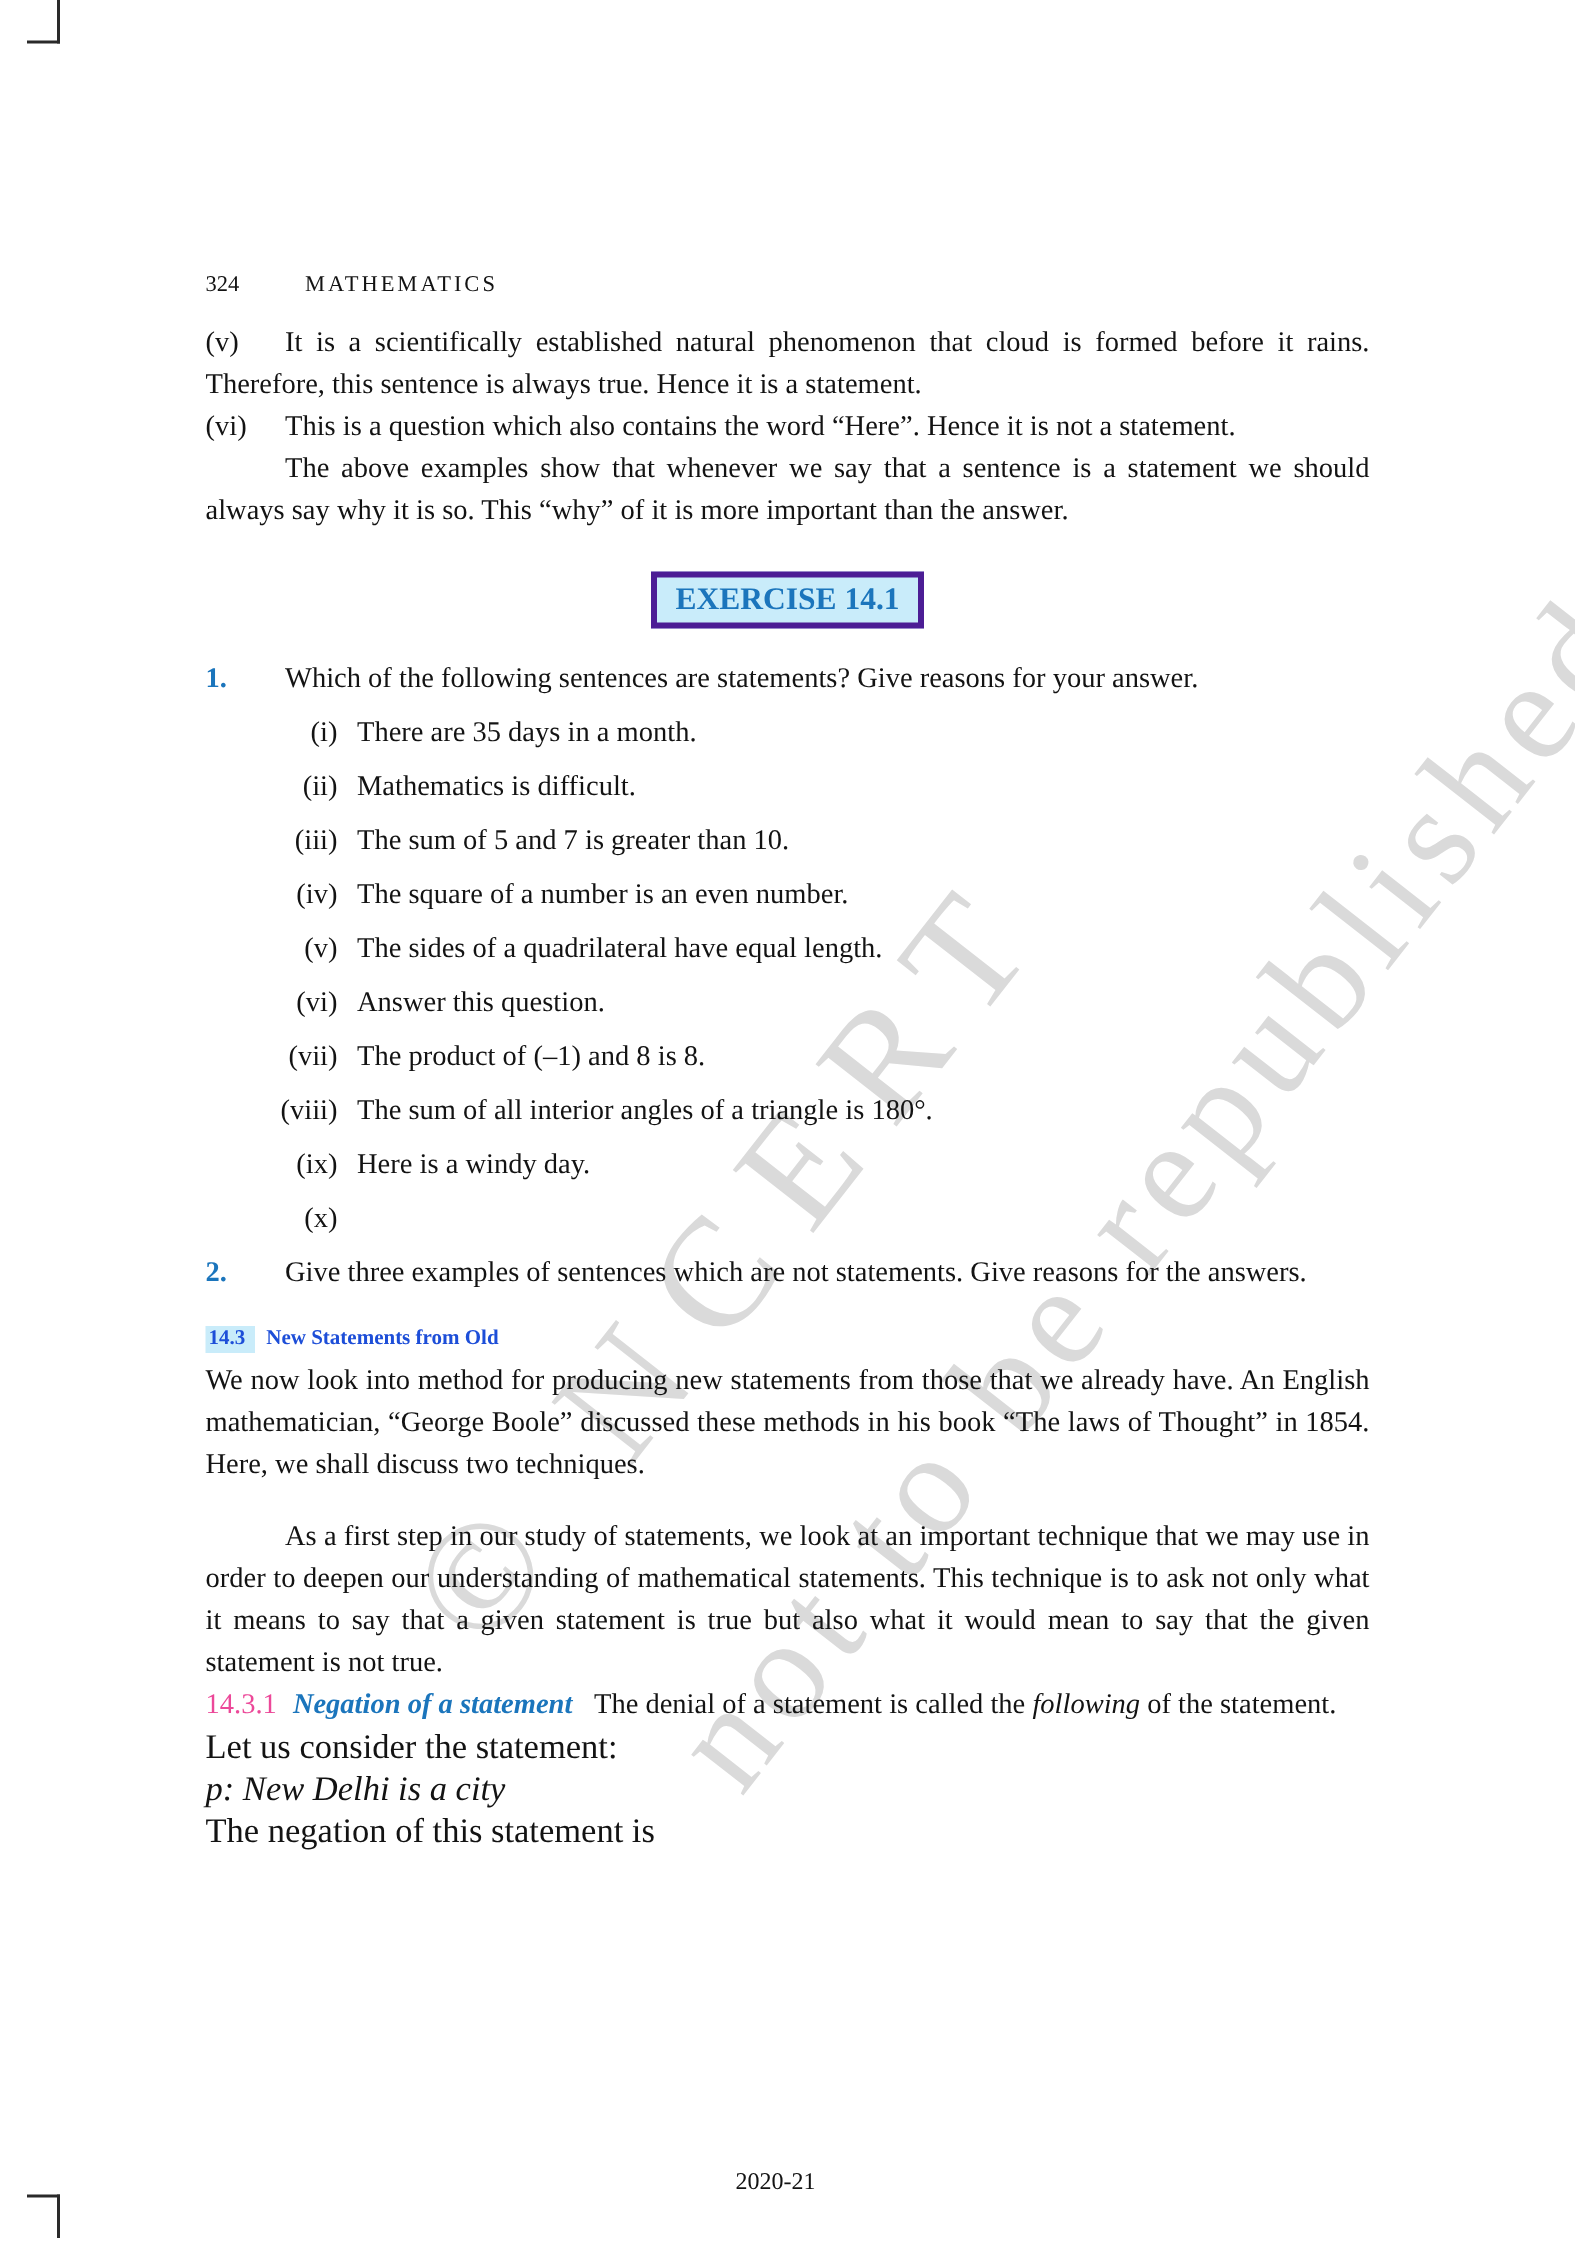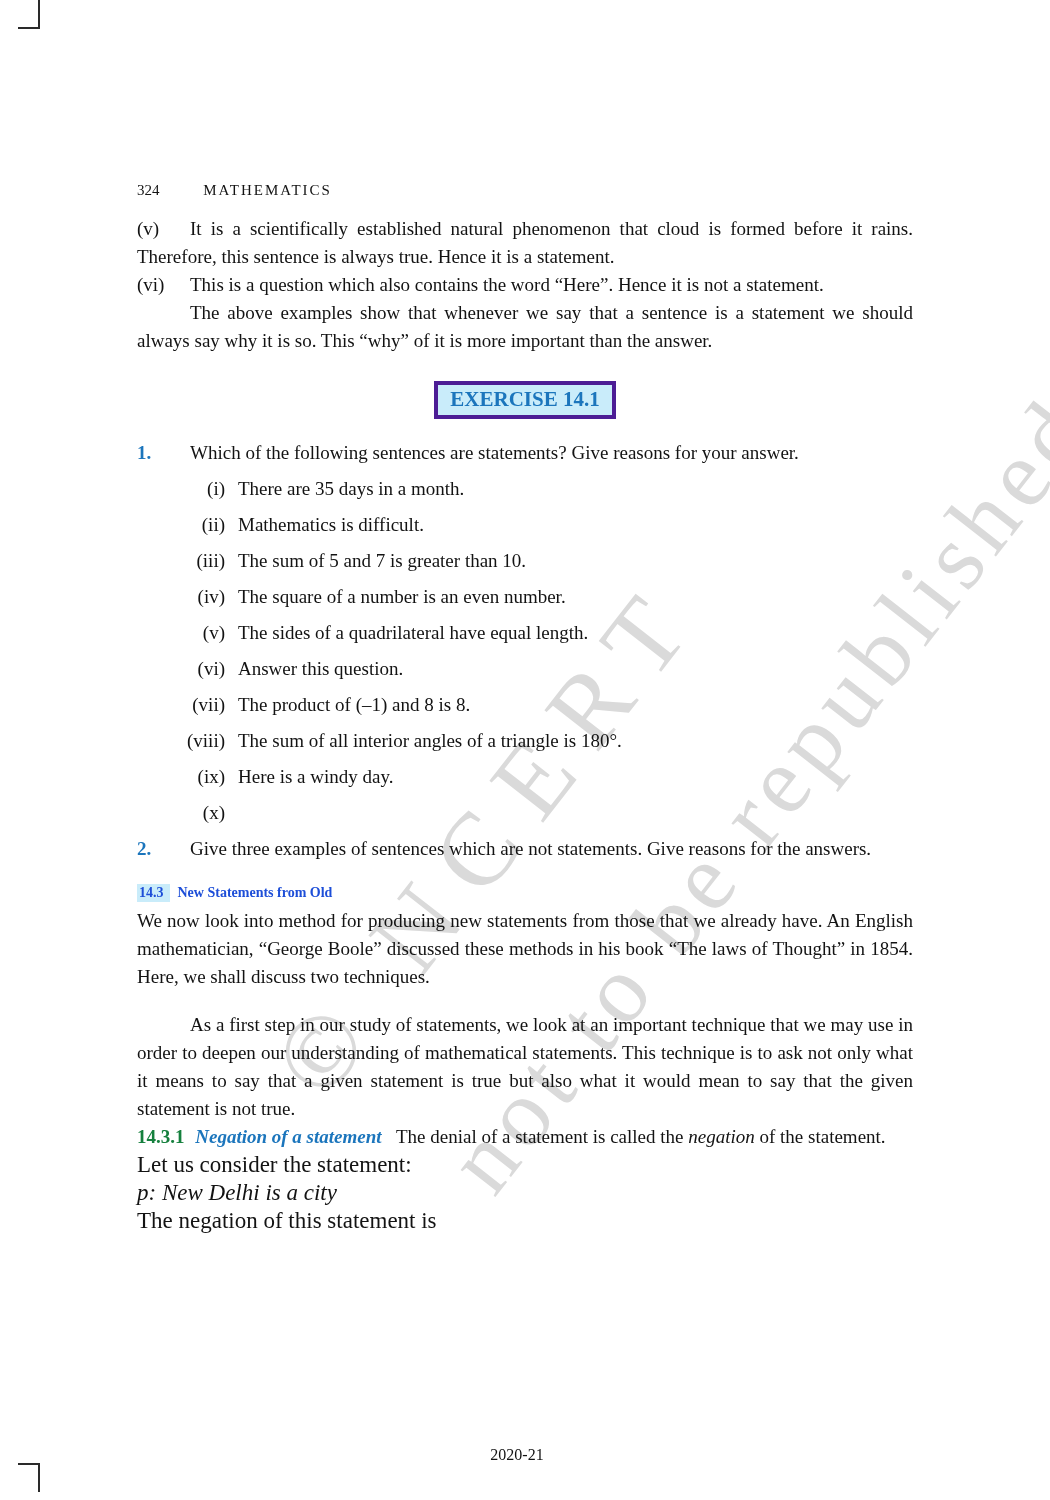--- a/index.html
+++ b/index.html
@@ -65,21 +65,21 @@
   .ex-item { display: flex; font-size: 19px; line-height: 28px; margin-bottom: 8px; }
   .ilabel { width: 88px; flex-shrink: 0; text-align: right; padding-right: 13px; }
 
   .sec-head { font-size: 14px; font-weight: bold; color: #1d4ed8; margin: 22px 0 6px 0; }
   .sec-num { background: #c9ecfa; padding: 1px 6px 2px 2px; margin-right: 8px; }
 
   .sec-para { margin-bottom: 0; }
   .sec-para + .sec-para { margin-top: 20px; }
 
   .subsec { margin-top: 22px; }
-  .subsec-num { color: #15803d; font-weight: bold; }
+  .subsec-num { color: #ec4899; font-weight: normal; }
   .subsec-title { color: #1b75bc; font-weight: bold; font-style: italic; margin: 0 10px 0 6px; }
   .ital { font-style: italic; }
 
   .plain-line { font-size: 23px; line-height: 28px; margin: 0; }
   .stmt-center { text-align: left; font-style: italic; }
 
   .footer {
     position: absolute; left: 0; right: 16px; bottom: 36px;
     text-align: center; font-size: 16px; z-index: 1;
   }
@@ -174,21 +174,21 @@
       <span class="sec-num">14.3</span><span>New Statements from Old</span>
     </div>
 
     <p class="sec-para">We now look into method for producing new statements from those that we already have. An English mathematician, “George Boole” discussed these methods in his book “The laws of Thought” in 1854. Here, we shall discuss two techniques.</p>
     <p class="sec-para indent-first">As a first step in our study of statements, we look at an important technique that we may use in order to deepen our understanding of mathematical statements. This technique is to ask not only what it means to say that a given statement is true but also what it would mean to say that the given statement is not true.</p>
 
     <p class="body subsec">
       <span class="subsec-num">14.3.1</span>
       <span class="subsec-title">Negation of a statement</span>
       <span>The denial of a statement  is called the</span>
-      <span class="ital">negation</span>
+      <span class="ital">following</span>
       <span>of the  statement.</span>
     </p>
 
     <p class="plain-line">Let us consider the statement:</p>
     <p class="plain-line stmt-center">p: New Delhi is a city</p>
     <p class="plain-line">The negation of this statement is</p>
 
   </div>
 
   <div class="footer">2020-21</div>

